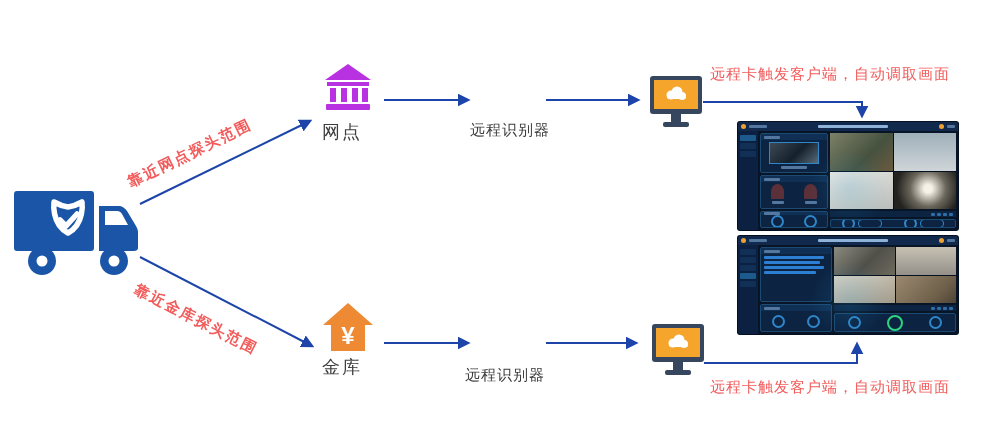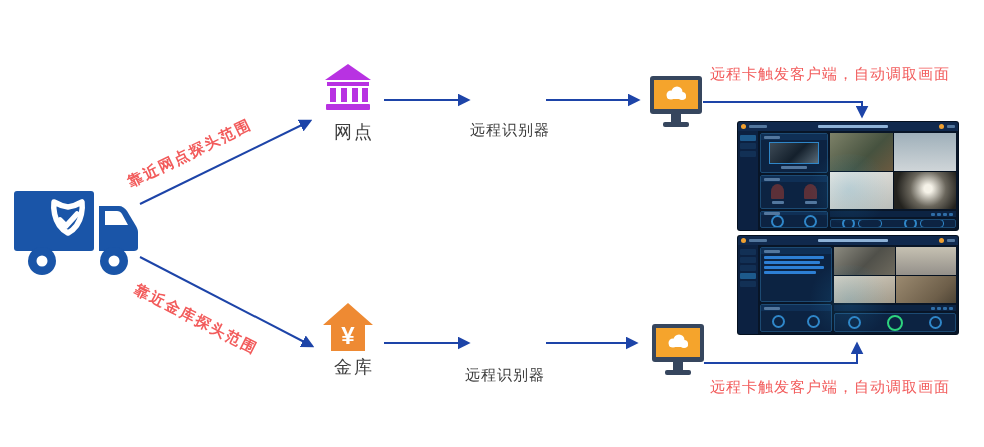--- a/index.html
+++ b/index.html
@@ -1,21 +1,21 @@
 <!DOCTYPE html>
 <html><head>
 <meta charset="utf-8">
 <style>
   html,body{margin:0;padding:0;background:#ffffff;}
   #stage{position:relative;width:984px;height:447px;background:#ffffff;overflow:hidden;
          font-family:"Liberation Sans","DejaVu Sans",sans-serif;}
   .abs{position:absolute;}
   svg{display:block;}
   
-  .node-label{color:#3d3d3d;font-size:18px;letter-spacing:2px;text-align:right;}
+  .node-label{color:#3d3d3d;font-size:18px;letter-spacing:2px;text-align:left;}
   .mid-label{color:#3d3d3d;font-size:15px;letter-spacing:1px;text-align:center;font-family:Liberation Mono, monospace;}
   .red-note{color:#f25b5b;font-size:15px;font-weight:normal;letter-spacing:1px;white-space:nowrap;}
   .route-label{color:#f25b5b;font-size:15px;font-weight:bold;letter-spacing:2px;white-space:nowrap;transform-origin:center;}
   
   .shot{position:absolute;background:#081527;border-radius:2px;overflow:hidden;
         box-shadow:0 0 0 1px #04101f;display:flex;flex-direction:column;}
   .shot::after{content:"";position:absolute;left:30%;top:30%;width:90px;height:70px;border-radius:50%;
         background:radial-gradient(circle,rgba(42,159,216,.18),rgba(42,159,216,0) 70%);pointer-events:none;}
   .sh-top{height:9px;background:#10294d;display:flex;align-items:center;gap:3px;padding:0 3px;flex:0 0 auto;}
   .dot{width:5px;height:5px;border-radius:50%;background:#f0a030;flex:0 0 auto;}

